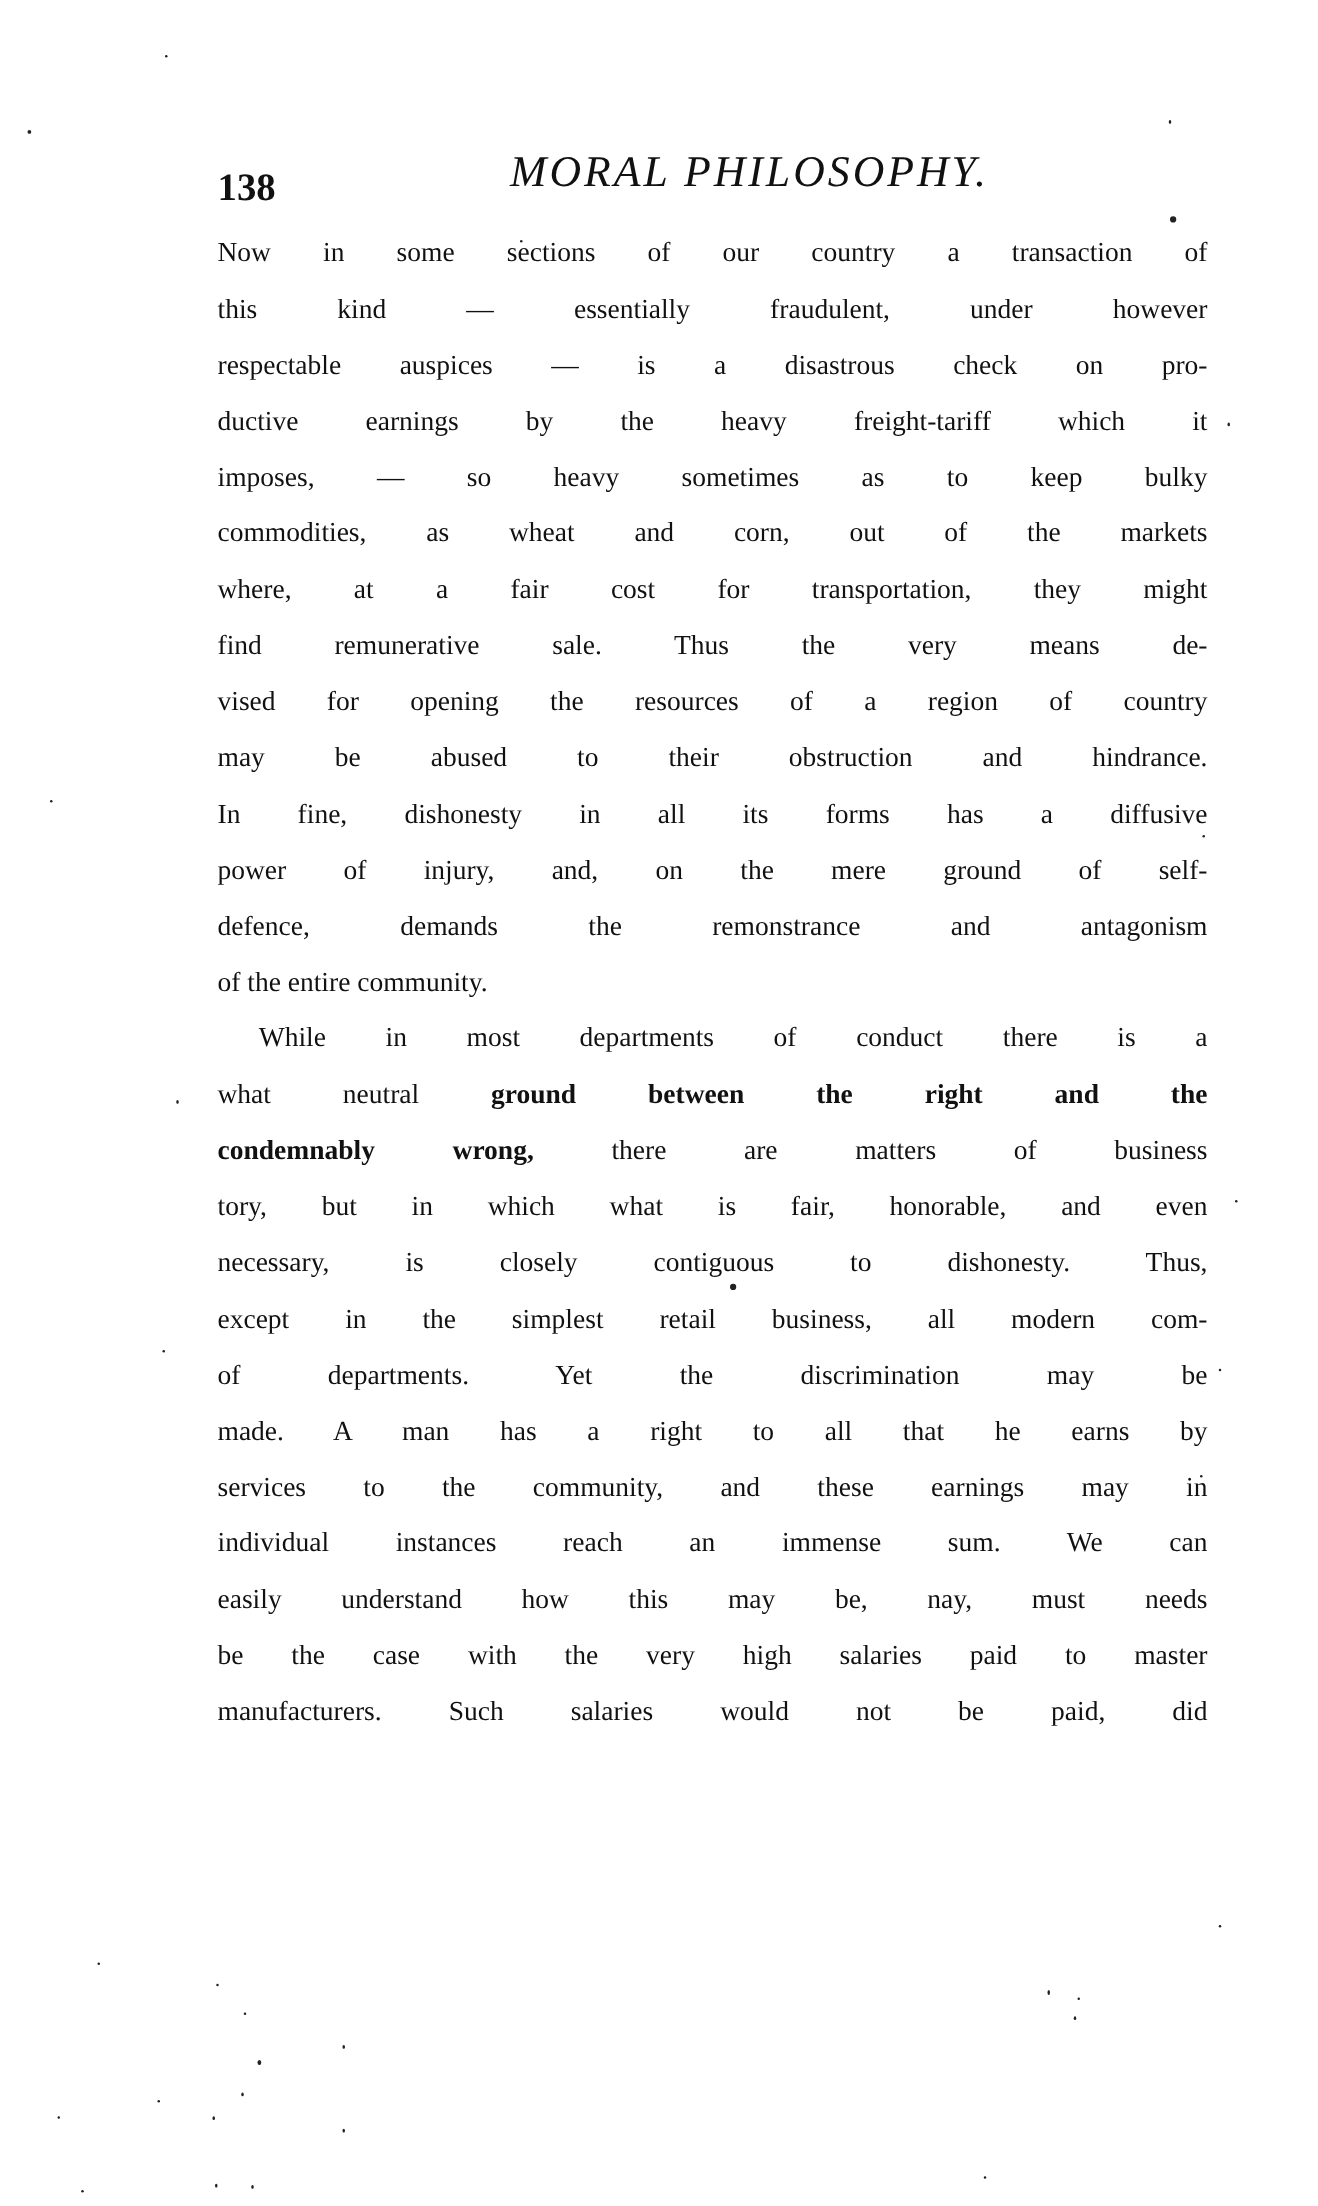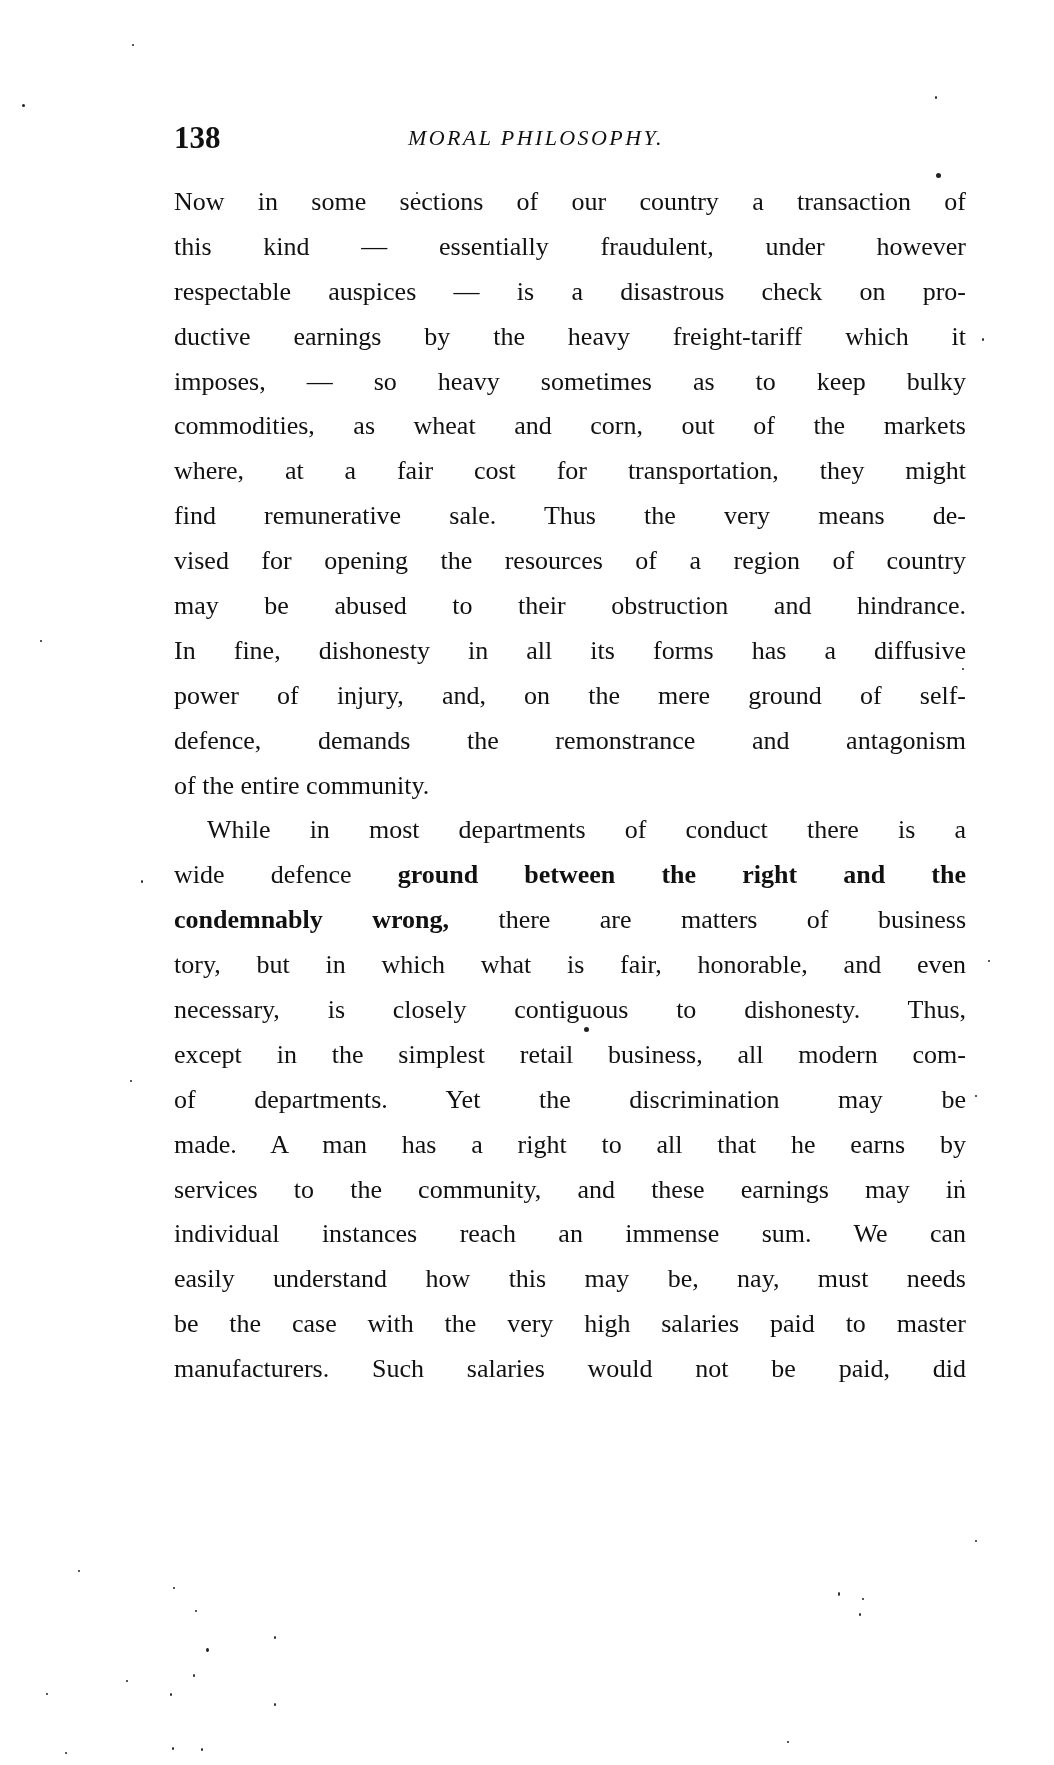--- a/index.html
+++ b/index.html
@@ -24,41 +24,41 @@
     .running-head {
       position: absolute;
       top: 118px;
       left: 174px;
       width: 790px;
       height: 40px;
     }
     .page-number {
       position: absolute;
       left: 0;
-      top: 0;
+      top: 12px;
       font-size: 31px;
       font-weight: bold;
       letter-spacing: 0px;
       line-height: 40px;
     }
     .running-title {
       position: absolute;
       left: 234px;
       top: 0;
-      font-size: 22px;
+      font-size: 35px;
       font-style: italic;
       letter-spacing: 2.4px;
       line-height: 40px;
     }
     .body-text {
       position: absolute;
       top: 180px;
       left: 174px;
       width: 792px;
-      font-size: 26px;
+      font-size: 22px;
       line-height: 44.9px;
       text-align: justify;
     }
     .para {
       margin: 0;
     }
     .line {
       display: block;
       white-space: nowrap;
       text-align: justify;
@@ -104,21 +104,21 @@
       <span class="line">vised for opening the resources of a region of country</span>
       <span class="line">may be abused to their obstruction and hindrance.</span>
       <span class="line">In fine, dishonesty in all its forms has a diffusive</span>
       <span class="line">power of injury, and, on the mere ground of self-</span>
       <span class="line">defence, demands the remonstrance and antagonism</span>
       <span class="line last">of the entire community.</span>
     </div>
 
     <div class="para">
       <span class="line indent">While in most departments of conduct there is a</span>
-      <span class="line"><span>wide defence </span><span class="bold">ground between the right and the</span></span>
+      <span class="line"><span>what neutral </span><span class="bold">ground between the right and the</span></span>
       <span class="line"><span class="bold">condemnably wrong,</span><span> there are matters of business</span></span>
       <span class="line">tory, but in which what is fair, honorable, and even</span>
       <span class="line">necessary, is closely contiguous to dishonesty. Thus,</span>
       <span class="line">except in the simplest retail business, all modern com-</span>
       <span class="line">of departments. Yet the discrimination may be</span>
       <span class="line">made. A man has a right to all that he earns by</span>
       <span class="line">services to the community, and these earnings may in</span>
       <span class="line">individual instances reach an immense sum. We can</span>
       <span class="line">easily understand how this may be, nay, must needs</span>
       <span class="line">be the case with the very high salaries paid to master</span>

